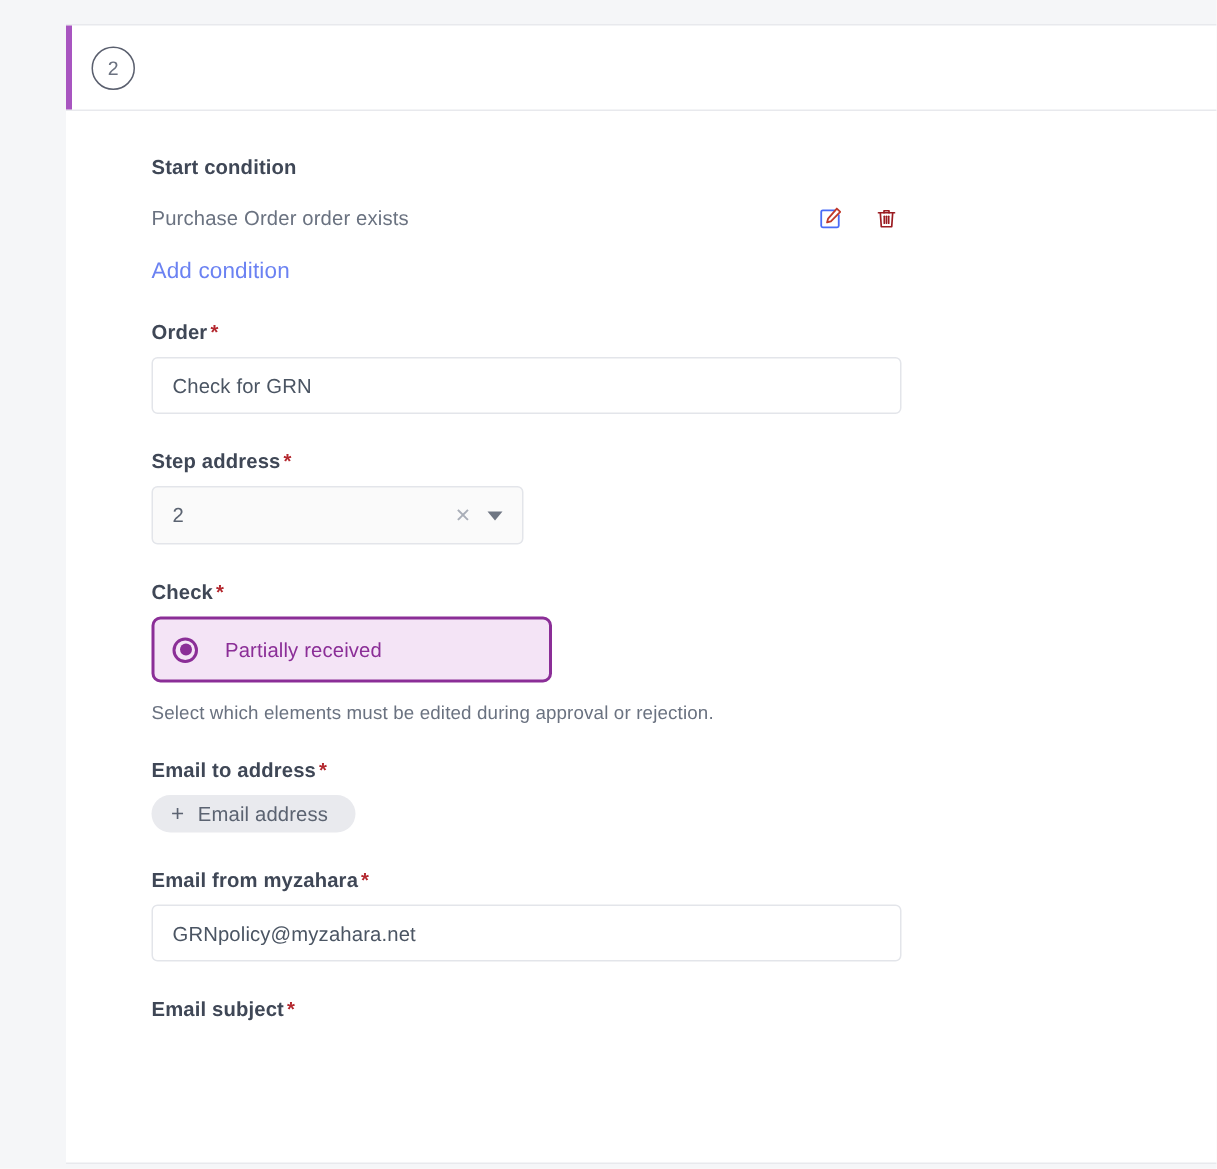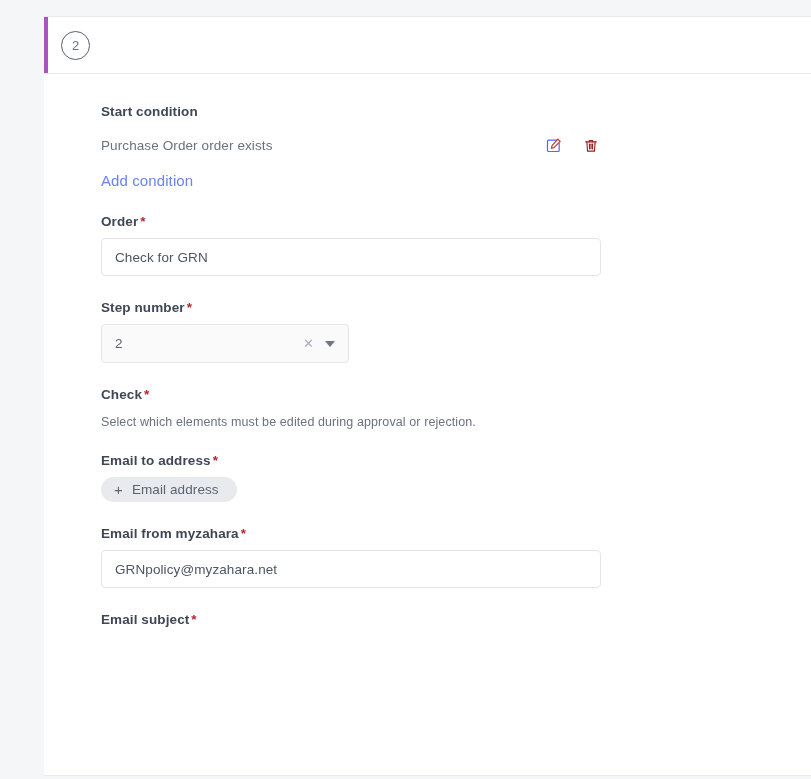--- a/index.html
+++ b/index.html
@@ -303,37 +303,43 @@
       <div class="field-block">
         <div class="field-label">
           <span>Order</span><span class="req">*</span>
         </div>
         <input class="text-input" type="text" value="Check for GRN" style="">
       </div>
 
       
       <div class="field-block">
         <div class="field-label">
-          <span>Step number</span><span class="req">*</span>
+          <span>Step address</span><span class="req">*</span>
         </div>
         <div class="select-field">
           <span class="select-value">2</span>
           <span class="select-icons">
             <span class="clear-x">✕</span>
             <span class="caret"></span>
           </span>
         </div>
       </div>
 
       
       <div class="field-block">
         <div class="field-label">
           <span>Check</span><span class="req">*</span>
         </div>
 
+        <div class="radio-card selected">
+          <span class="radio-outer">
+              <span class="radio-inner"></span>
+            </span>
+          <span class="radio-label">Partially received</span>
+        </div>
 
 
         <div class="helper-text">Select which elements must be edited during approval or rejection.</div>
       </div>
 
       
       <div class="field-block">
         <div class="field-label">
           <span>Email to address</span><span class="req">*</span>
         </div>

